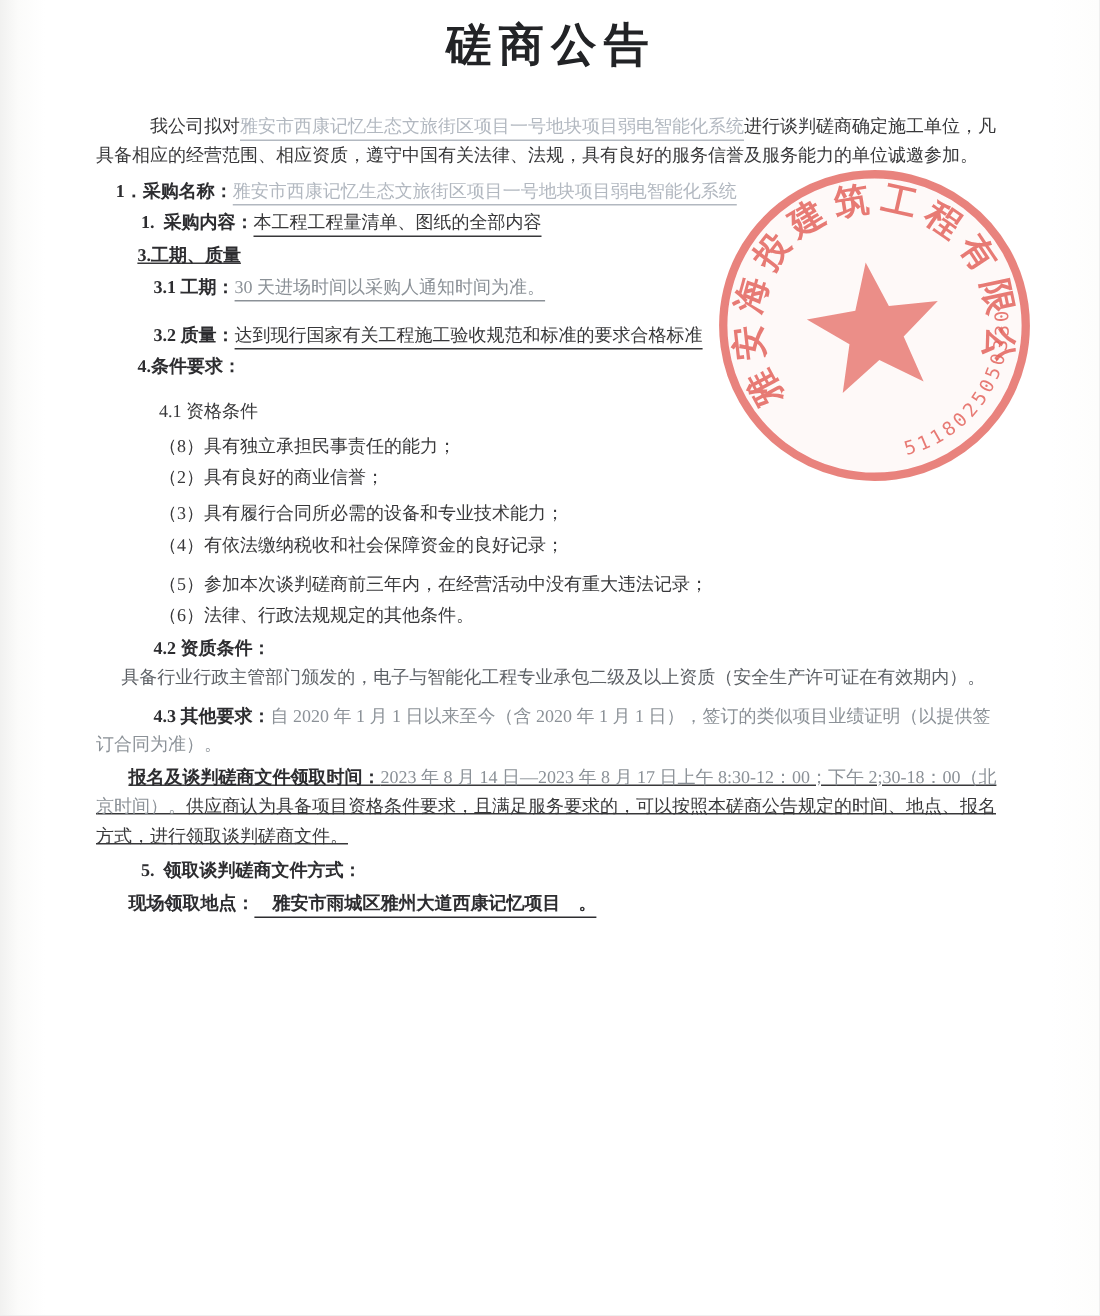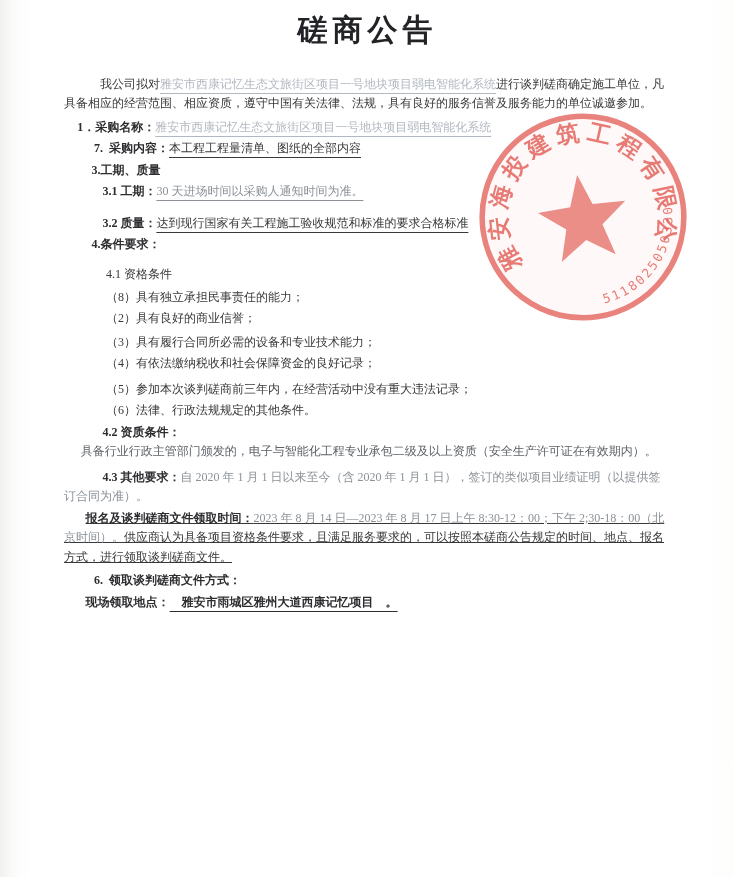--- a/index.html
+++ b/index.html
@@ -51,37 +51,37 @@
 </head>
 <body>
 
 <div class="page">
 
   <h1 class="doc-title">磋商公告</h1>
 
   <div class="doc-body" id="doc-body">
       <p class="line" style="text-indent: 3em; margin-bottom: 4px;"><span>我公司拟对</span><span class="u tone-faint">雅安市西康记忆生态文旅街区项目一号地块项目弱电智能化系统</span><span>进行谈判磋商确定施工单位，凡具备相应的经营范围、相应资质，遵守中国有关法律、法规，具有良好的服务信誉及服务能力的单位诚邀参加。</span></p>
       <p class="line" style="text-indent: 1.1em; margin-bottom: 2px;"><span class="b">1．采购名称：</span><span class="u tone-faint">雅安市西康记忆生态文旅街区项目一号地块项目弱电智能化系统</span></p>
-      <p class="line" style="text-indent: 2.5em; margin-bottom: 2px;"><span class="b">7.  采购内容：</span><span class="u">本工程工程量清单、图纸的全部内容</span></p>
-      <p class="line" style="text-indent: 2.3em; margin-bottom: 2px;"><span class="b">3.工期、质量</span></p>
+      <p class="line" style="text-indent: 2.5em; margin-bottom: 2px;"><span class="b">1.  采购内容：</span><span class="u">本工程工程量清单、图纸的全部内容</span></p>
+      <p class="line" style="text-indent: 2.3em; margin-bottom: 2px; text-decoration: underline;"><span class="b">3.工期、质量</span></p>
       <p class="line" style="text-indent: 3.2em; margin-bottom: 0;"><span class="b">3.1 工期：</span><span class="u tone-mid">30 天进场时间以采购人通知时间为准。</span></p>
       <p class="line" style="text-indent: 3.2em; margin-bottom: 2px; margin-top: 12px;"><span class="b">3.2 质量：</span><span class="u">达到现行国家有关工程施工验收规范和标准的要求合格标准</span></p>
       <p class="line" style="text-indent: 2.3em; margin-bottom: 10px;"><span class="b">4.条件要求：</span></p>
       <p class="line" style="text-indent: 3.5em; margin-bottom: 4px;"><span>4.1 资格条件</span></p>
       <p class="line" style="text-indent: 3.5em; margin-bottom: 2px;"><span>（8）具有独立承担民事责任的能力；</span></p>
       <p class="line" style="text-indent: 3.5em; margin-bottom: 4px;"><span>（2）具有良好的商业信誉；</span></p>
       <p class="line" style="text-indent: 3.5em; margin-bottom: 2px;"><span>（3）具有履行合同所必需的设备和专业技术能力；</span></p>
       <p class="line" style="text-indent: 3.5em; margin-bottom: 6px;"><span>（4）有依法缴纳税收和社会保障资金的良好记录；</span></p>
       <p class="line" style="text-indent: 3.5em; margin-bottom: 2px;"><span>（5）参加本次谈判磋商前三年内，在经营活动中没有重大违法记录；</span></p>
       <p class="line" style="text-indent: 3.5em; margin-bottom: 2px;"><span>（6）法律、行政法规规定的其他条件。</span></p>
       <p class="line" style="text-indent: 3.2em; margin-bottom: 0px;"><span class="b">4.2 资质条件：</span></p>
       <p class="line" style="text-indent: 1.4em; margin-bottom: 8px; line-height: 1.5;"><span class="tone-soft">具备行业行政主管部门颁发的，电子与智能化工程专业承包二级及以上资质（安全生产许可证在有效期内）。</span></p>
       <p class="line" style="text-indent: 3.2em; margin-bottom: 2px;"><span class="b">4.3 其他要求：</span><span class="tone-mid">自 2020 年 1 月 1 日以来至今（含 2020 年 1 月 1 日），签订的类似项目业绩证明（以提供签订合同为准）。</span></p>
       <p class="line" style="text-indent: 1.8em; margin-bottom: 4px; text-decoration: underline;"><span class="b">报名及谈判磋商文件领取时间：</span><span class="tone-mid">2023 年 8 月 14 日—2023 年 8 月 17 日上午 8:30-12：00；下午 2;30-18：00（北京时间）。</span><span>供应商认为具备项目资格条件要求，且满足服务要求的，可以按照本磋商公告规定的时间、地点、报名方式，进行领取谈判磋商文件。</span></p>
-      <p class="line" style="text-indent: 2.5em; margin-bottom: 2px;"><span class="b">6.  领取谈判磋商文件方式：</span></p>
+      <p class="line" style="text-indent: 2.5em; margin-bottom: 2px;"><span class="b">5.  领取谈判磋商文件方式：</span></p>
       <p class="line" style="text-indent: 1.8em; margin-bottom: 0px;"><span class="b">现场领取地点：</span><span class="b u">    雅安市雨城区雅州大道西康记忆项目    。</span></p>
     </div>
 
   <div class="seal">
     <svg viewBox="0 0 240 240">
       <circle cx="120" cy="120" r="100" fill="#f6c7c2" fill-opacity="0.13" stroke="#e0534b" stroke-width="5.5" stroke-opacity="0.8"></circle>
       <polygon points="120,78 131.2,108.6 163.7,109.8 138.1,129.9 147.0,161.2 120,143 93.0,161.2 101.9,129.9 76.3,109.8 108.8,108.6" fill="#e0534b" fill-opacity="0.72"></polygon>
       <defs>
         <path id="seal-name-arc" d="M 57.7 163.6 A 76 76 0 1 1 182.3 163.6" fill="none"></path>
         <path id="seal-number-arc" d="M 65.4 188.6 A 88 88 0 0 0 207.4 105" fill="none"></path>

